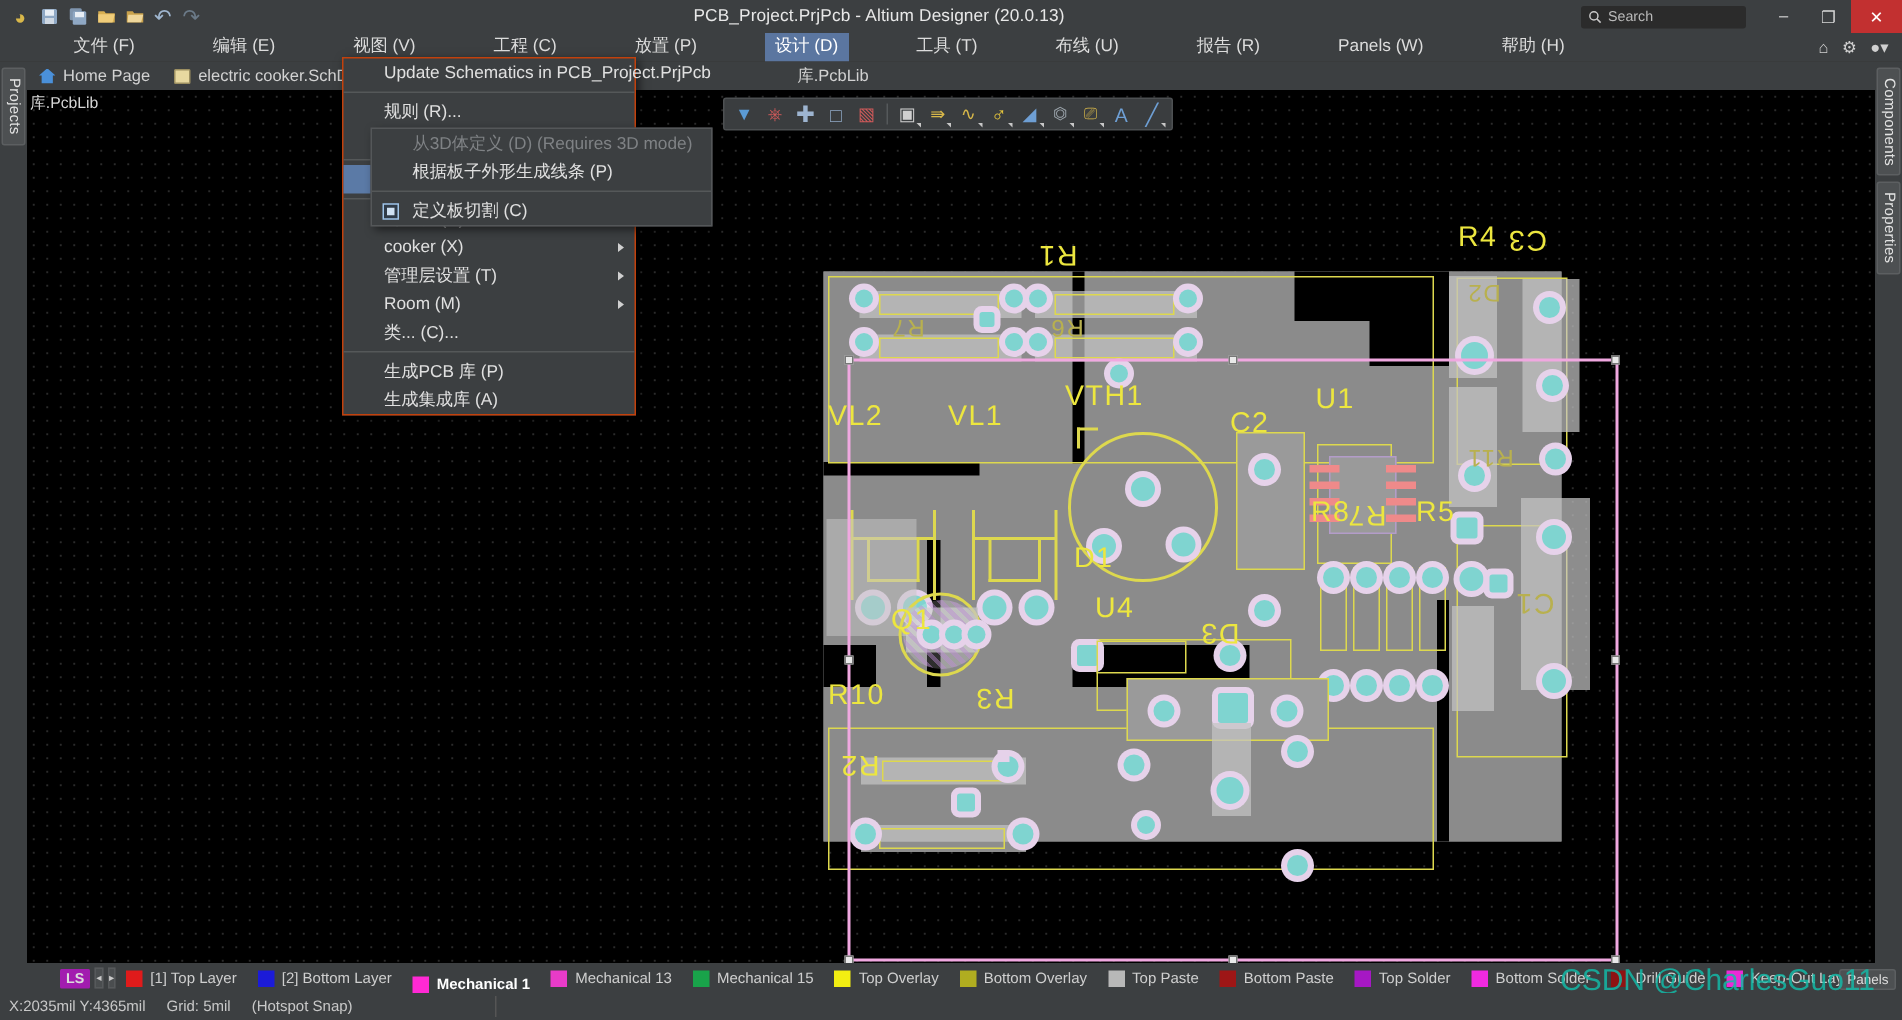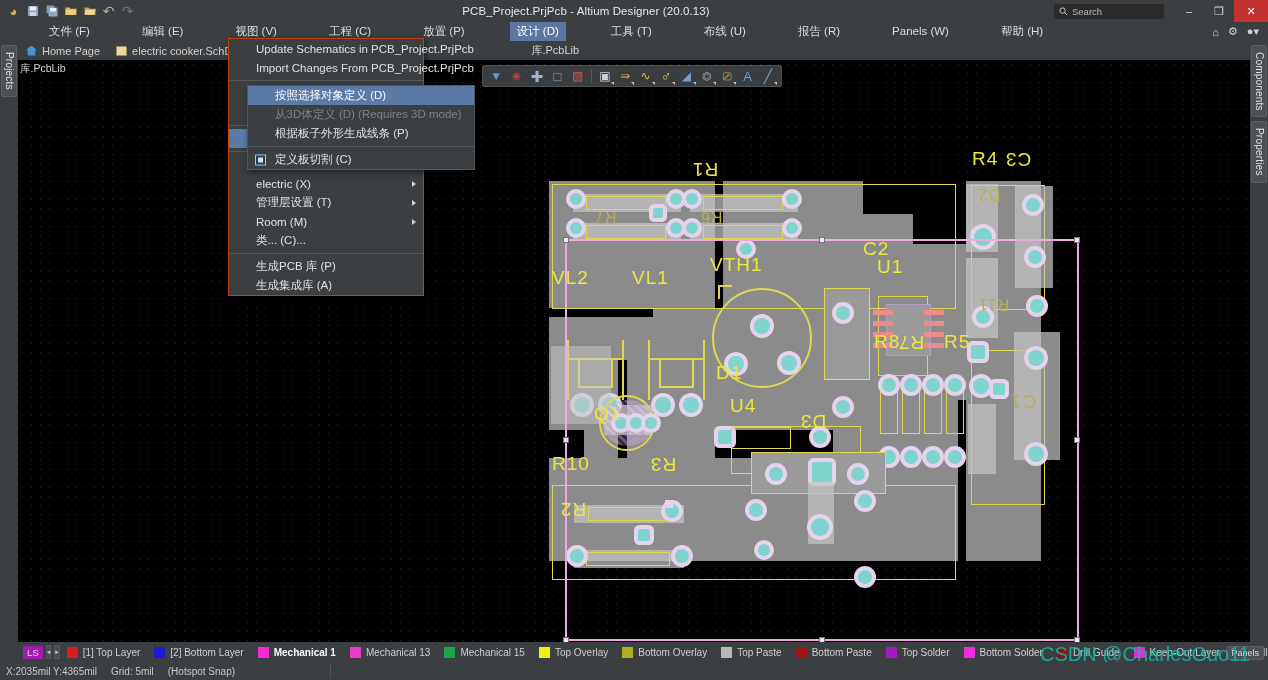--- a/index.html
+++ b/index.html
@@ -179,32 +179,32 @@
   }
 
   
   .layerbar {
     position: absolute; left: 0; bottom: 18px; width: 1268px; height: 20px;
     background: #3c3f41; display: flex; align-items: center; padding-left: 22px;
   }
   .lcolor { width: 34px; height: 13px; background: #ff00ff; }
   .lsbtn {
     height: 13px; padding: 0 4px; background: #a21caf; color: #dcdcdc;
-    font-size: 9.5px; display: flex; align-items: center; margin-left: 1px; border-radius: 1px;
+    font-size: 9.5px; display: flex; align-items: center; margin-left: 18px; border-radius: 1px; font-weight: bold;
   }
   .navarrow {
     width: 14px; height: 14px; background: #4a4d4f; margin-left: 3px;
     display: flex; align-items: center; justify-content: center; color: #c9c9c9; font-size: 7px;
     border: 1px solid #56595b;
   }
   .layer {
     display: flex; align-items: center; gap: 5px; padding: 0 7px;
     font-size: 10px; color: #cfcfcf; white-space: nowrap; height: 20px;
   }
-  .layer.cur { color: #ffffff; font-weight: bold; }
+  .layer.cur { color: #ffffff; font-weight: bold; align-items: flex-end; }
   .chip { width: 11px; height: 11px; display: inline-block; }
   .statusbar {
     position: absolute; left: 0; bottom: 0; width: 1268px; height: 18px;
     background: #3c3f41; display: flex; align-items: center;
     font-size: 10px; color: #c8c8c8; padding-left: 6px; gap: 14px;
   }
   .sb-sep { position: absolute; left: 330px; top: 2px; width: 1px; height: 14px; background: #555; }
   .panels-btn {
     position: absolute; right: 4px; bottom: 20px;
     background: #4d5052; border: 1px solid #5c5f61; color: #ddd;
@@ -485,21 +485,21 @@
     <div class="kpt" style="left:1056px;top:177px;"></div>
     <div class="kpt" style="left:545px;top:377px;"></div>
     <div class="kpt" style="left:1056px;top:377px;"></div>
     <div class="kpt" style="left:545px;top:577px;"></div>
     <div class="kpt" style="left:801px;top:577px;"></div>
     <div class="kpt" style="left:1056px;top:577px;"></div>
 
     <div class="ref" style="left:954px;top:88px;">R4</div>
     <div class="ref flip" style="left:987px;top:88px;">C3</div>
     <div class="ref flip" style="left:674px;top:98px;">R1</div>
-    <div class="ref" style="left:802px;top:178px;margin-left:43px;">C2</div>
+    <div class="ref" style="left:802px;top:212px;">C2</div>
     <div class="ref" style="left:859px;top:196px;">U1</div>
     <div class="ref" style="left:692px;top:194px;">VTH1</div>
     <div class="ref" style="left:534px;top:207px;">VL2</div>
     <div class="ref" style="left:614px;top:207px;">VL1</div>
     <div class="ref sm flip dim" style="left:576px;top:148px;">R7</div>
     <div class="ref sm flip dim" style="left:682px;top:148px;">R6</div>
     <div class="ref sm flip dim" style="left:960px;top:125px;">D2</div>
     <div class="ref sm flip dim" style="left:960px;top:235px;">R11</div>
     <div class="ref" style="left:856px;top:271px;">R8</div>
     <div class="ref flip" style="left:880px;top:271px;">R7</div>
@@ -509,54 +509,52 @@
     <div class="ref" style="left:712px;top:335px;">U4</div>
     <div class="ref flip" style="left:782px;top:350px;">D3</div>
     <div class="ref" style="left:534px;top:393px;text-align:right;">R10</div>
     <div class="ref flip" style="left:632px;top:393px;">R3</div>
     <div class="ref flip" style="left:542px;top:438px;">R2</div>
     <div class="ref flip dim" style="left:992px;top:330px;">C1</div>
   </div>
 
   <div class="dropdown">
     <div class="mi">Update Schematics in PCB_Project.PrjPcb</div>
-    <div class="mi">Import Changes From PCB_Project.PrjPcb</div>
     <div class="msep"></div>
     <div class="mi">规则 (R)...</div>
     <div class="mi">规则向导 (W)...</div>
     <div class="msep"></div>
     <div class="mi sel">
       <span>板子形状 (S)</span>
       <span class="arrow"></span>
     </div>
     <div class="msep"></div>
     <div class="mi">
       <span>网络表 (N)</span>
       <span class="arrow"></span>
     </div>
     <div class="mi">
-      <span>electric (X)</span>
+      <span>cooker (X)</span>
       <span class="arrow"></span>
     </div>
     <div class="mi">
       <span>管理层设置 (T)</span>
       <span class="arrow"></span>
     </div>
     <div class="mi">
       <span>Room (M)</span>
       <span class="arrow"></span>
     </div>
     <div class="mi">类... (C)...</div>
     <div class="msep"></div>
     <div class="mi">生成PCB 库 (P)</div>
     <div class="mi">生成集成库 (A)</div>
   </div>
 
   <div class="submenu">
-    <div class="mi sel">按照选择对象定义 (D)</div>
     <div class="mi disabled">从3D体定义 (D) (Requires 3D mode)</div>
     <div class="mi">根据板子外形生成线条 (P)</div>
     <div class="msep"></div>
     <div class="mi">
       <span class="gico">
           <i></i>
         </span>
       <span>定义板切割 (C)</span>
     </div>
   </div>

